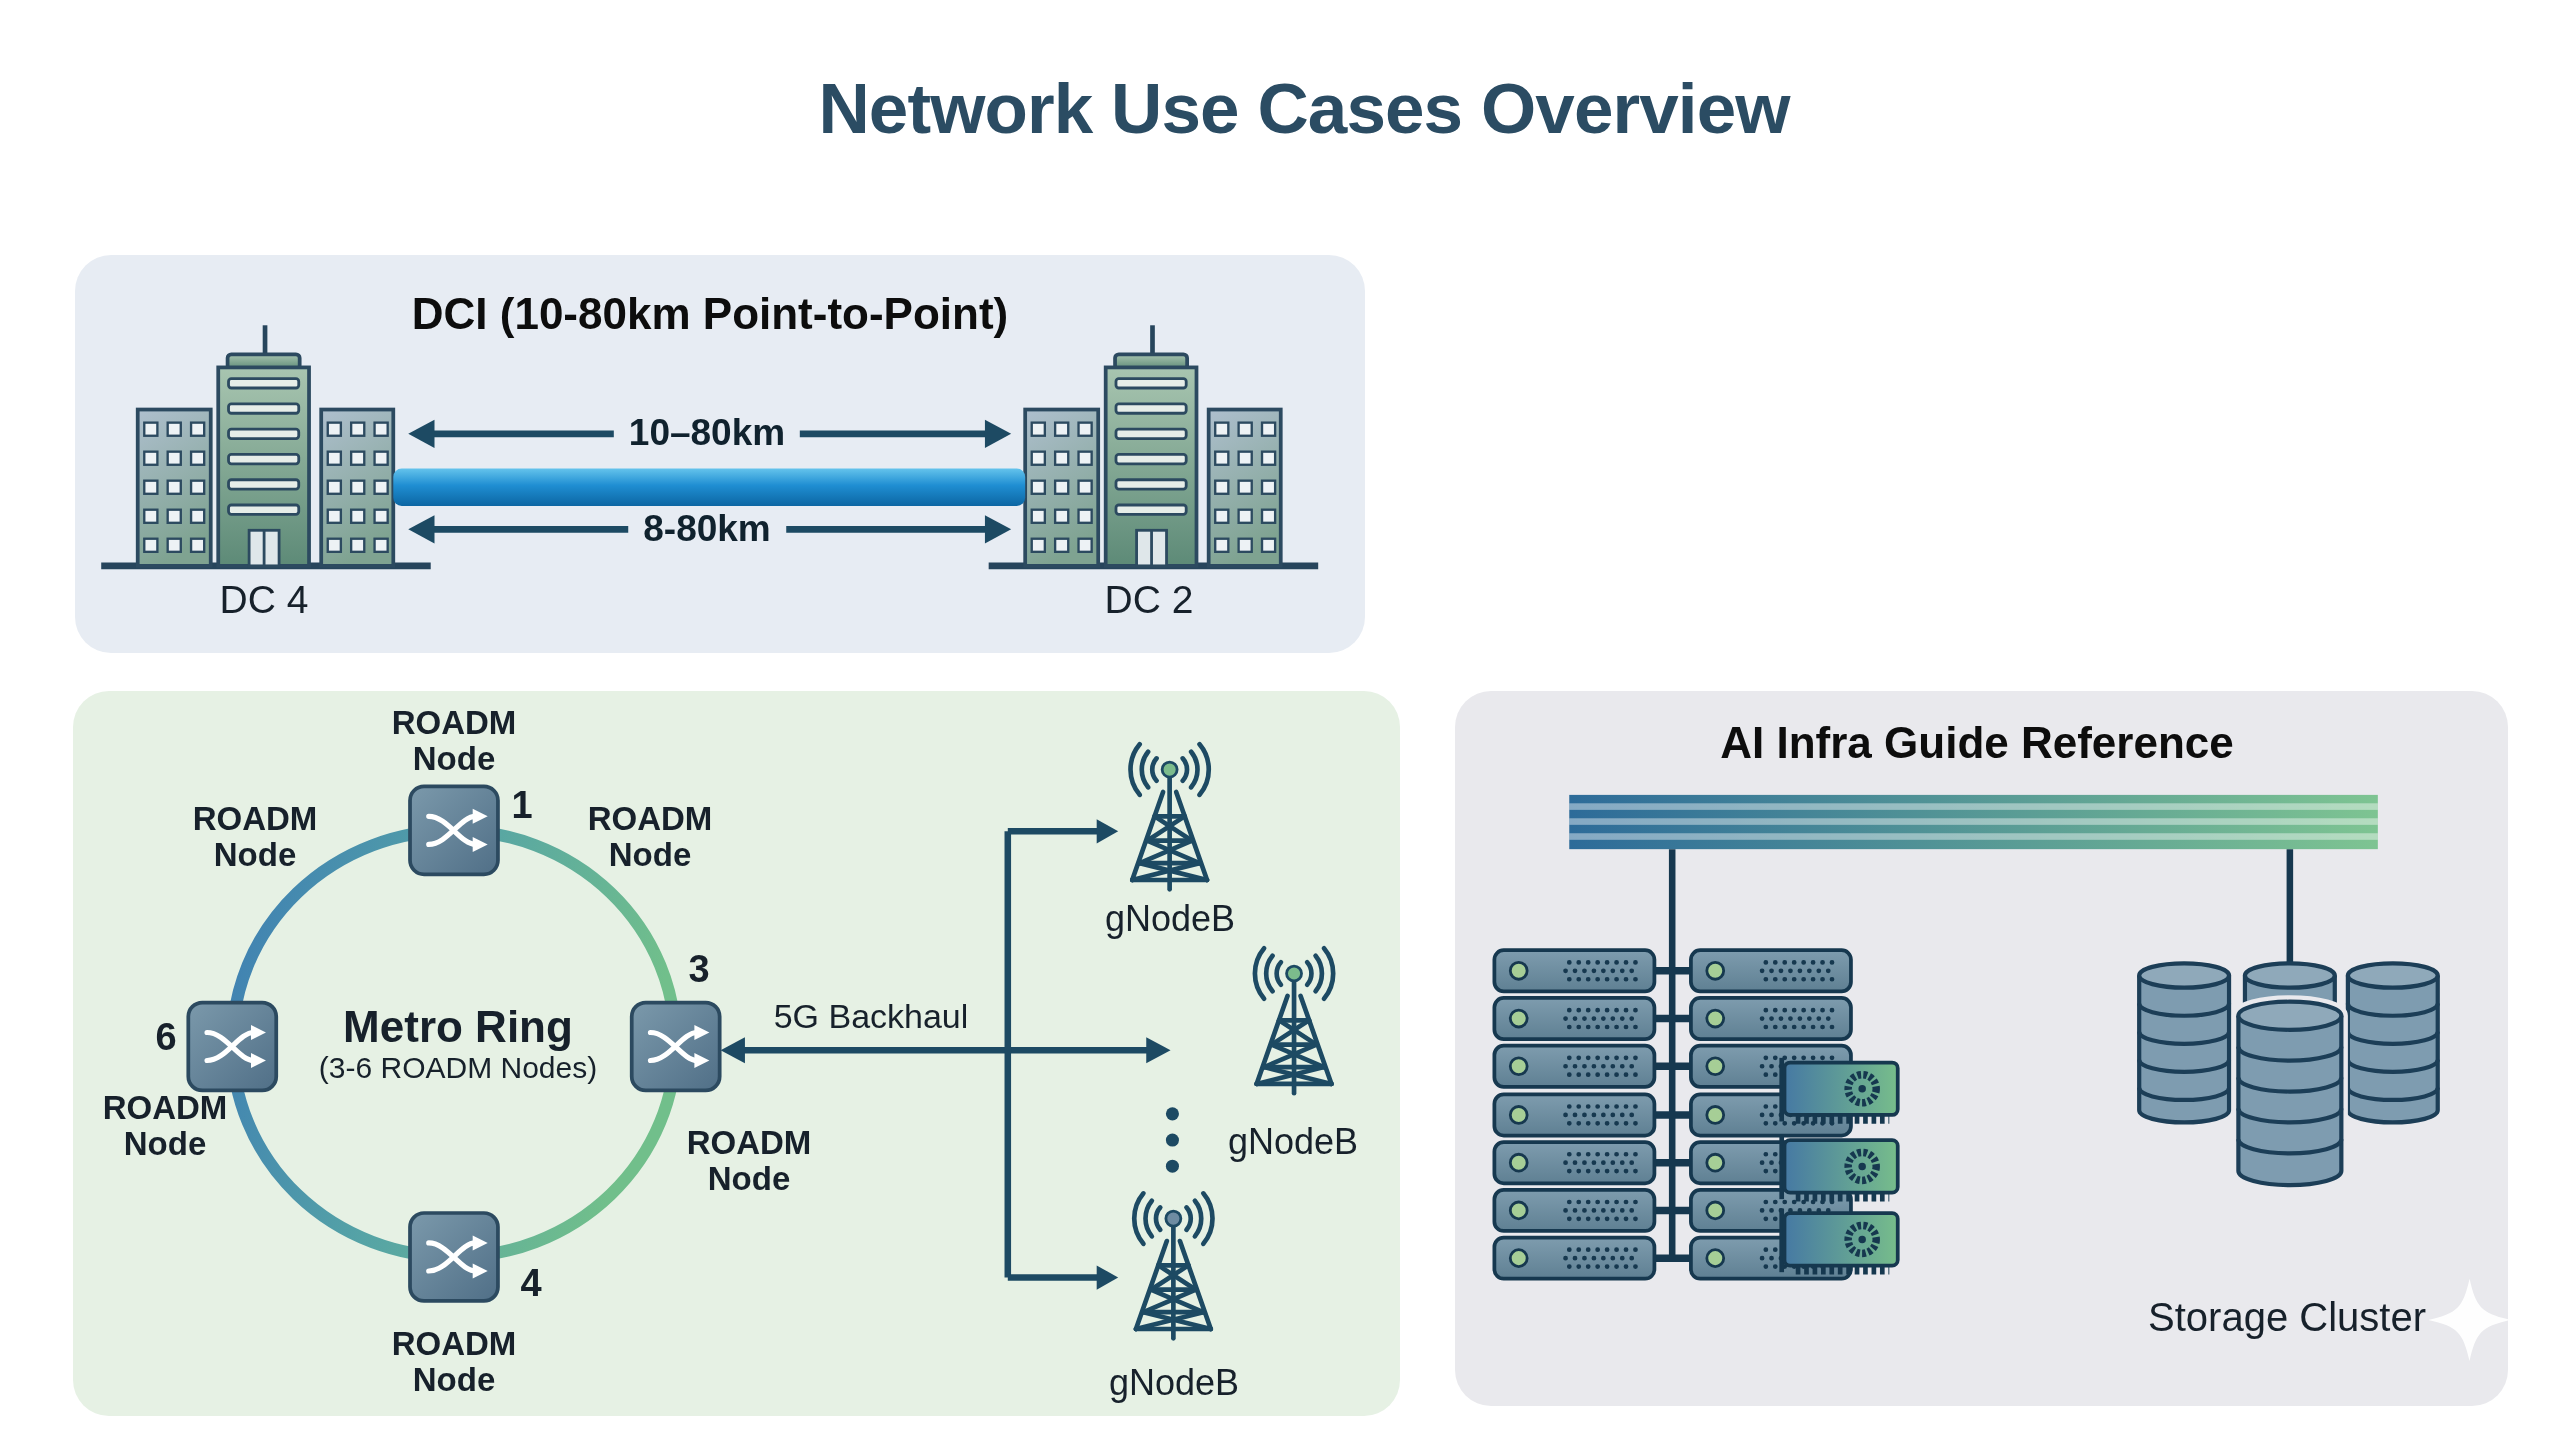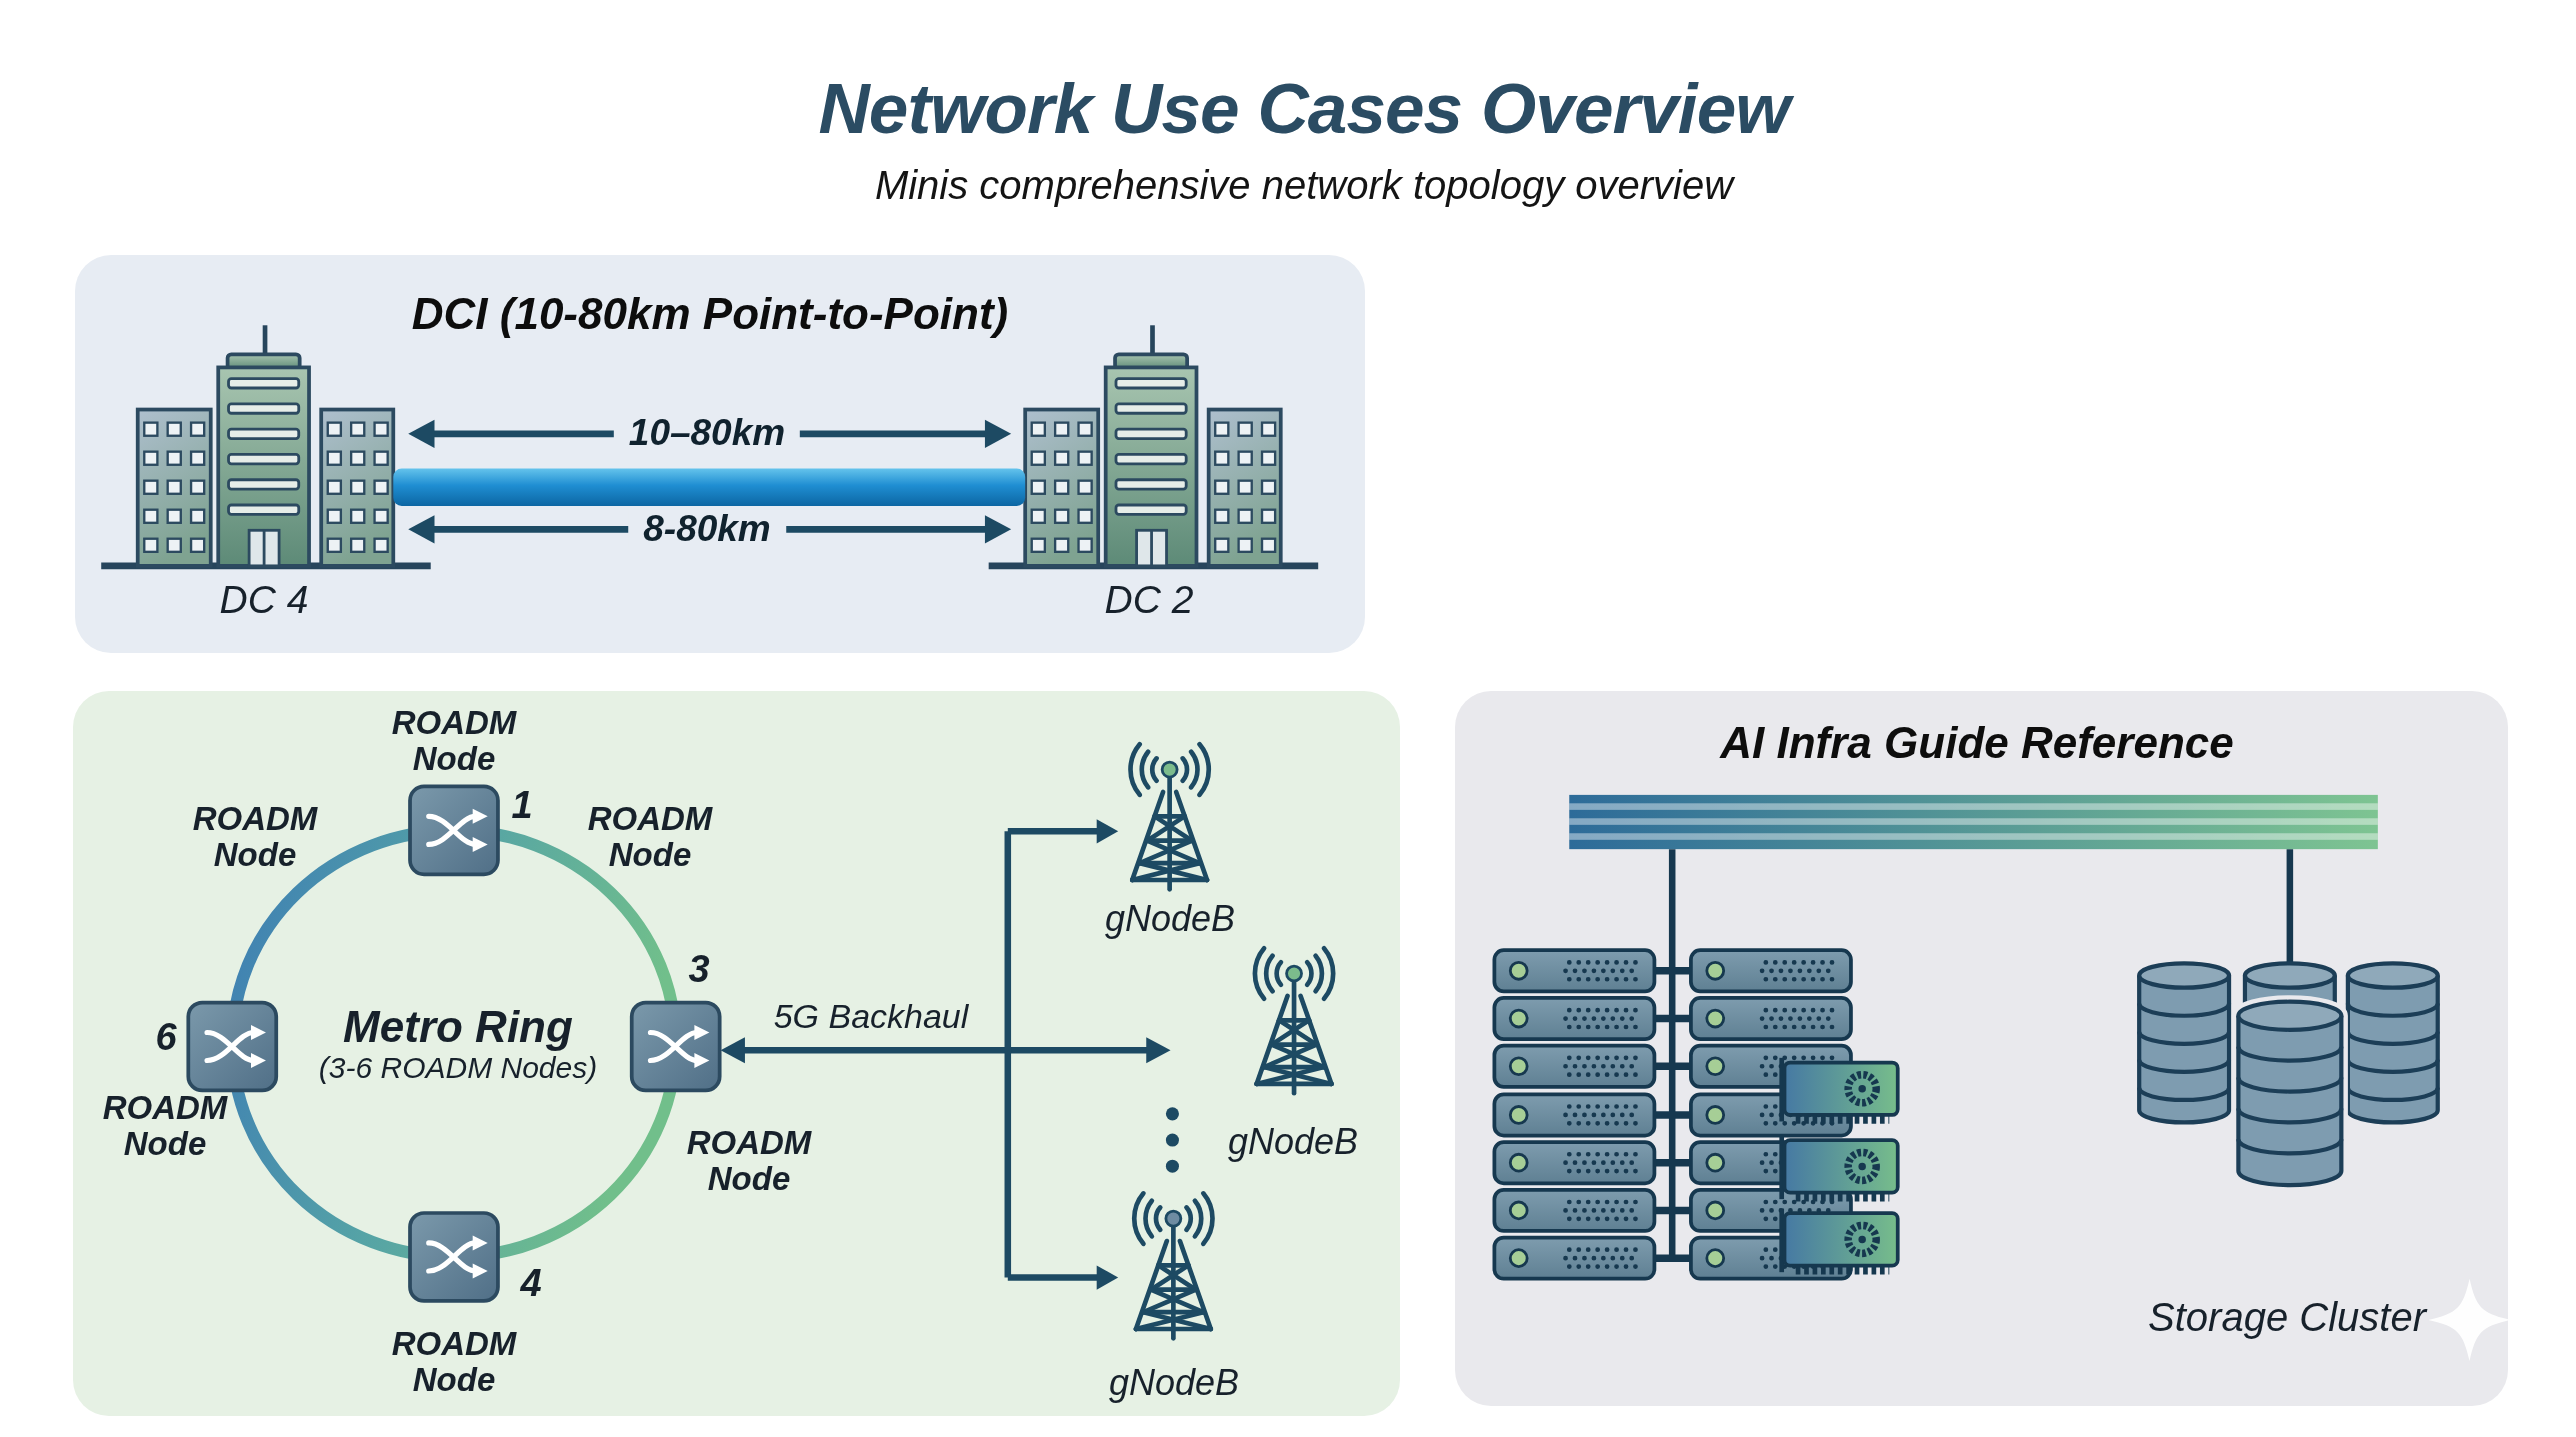--- a/index.html
+++ b/index.html
@@ -1,17 +1,17 @@
 <!DOCTYPE html>
 <html style="font-size:15px"><head>
 <meta charset="utf-8">
 <style>
   html,body{margin:0;padding:0;background:#ffffff;width:2576px;height:1438px;}
   #canvas{position:relative;width:2576px;height:1438px;background:#ffffff;overflow:hidden;
-          font-family:"Liberation Sans",sans-serif;font-style:italic;}
+          font-family:"Liberation Sans",sans-serif;}
   .panel{position:absolute;border-radius:36px;}
   #panel-dci{left:75px;top:255px;width:1290px;height:398px;background:#e7ecf3;}
   #panel-metro{left:73px;top:691px;width:1327px;height:725px;background:#e6f1e4;}
   #panel-ai{left:1455px;top:691px;width:1053px;height:715px;background:#e9e9ed;}
   svg.layer{position:absolute;}
   .lbl{position:absolute;transform:translate(-50%,-50%);white-space:nowrap;text-align:center;
        color:#17212b;line-height:1.08;}
   .main-title{font-size:71px;font-weight:700;color:#2b4c63;letter-spacing:-0.9px;}
   .main-sub{font-size:40px;font-weight:500;color:#141414;}
   .panel-title{font-size:44px;font-weight:700;color:#0d0d0d;}
@@ -283,21 +283,20 @@
         <path d="M -55,99 a55,15 0 0 0 110,0" fill="none" stroke="#1c3e57" stroke-width="4.5"></path>
         <path d="M -55,132 a55,15 0 0 0 110,0" fill="none" stroke="#1c3e57" stroke-width="4.5"></path>
         <ellipse cx="0" cy="0" rx="55" ry="15" fill="#8fa9ba" stroke="#1c3e57" stroke-width="4.5"></ellipse>
       </g>
     </g>
 
     <path transform="translate(1084,672)" d="M 0,-44 C 7,-13 13,-7 44,0 C 13,7 7,13 0,44 C -7,13 -13,7 -44,0 C -13,-7 -7,-13 0,-44 Z" fill="#ffffff" opacity="0.95"></path>
   </svg>
 
   <div class="lbl main-title" style="left:1304px;top:109px">Network Use Cases Overview</div>
-  <div class="lbl main-sub" style="left:1304px;top:186px">Minis comprehensive network topology overview</div>
 
   <div class="lbl panel-title" style="left:710px;top:314px">DCI (10-80km Point-to-Point)</div>
   <div class="lbl dist" style="left:707px;top:433px">10–80km</div>
   <div class="lbl dist" style="left:707px;top:529px">8-80km</div>
   <div class="lbl dc" style="left:264px;top:600px">DC 4</div>
   <div class="lbl dc" style="left:1149px;top:600px">DC 2</div>
 
   <div class="lbl roadm two-line" style="left:454px;top:741px">
     <span>ROADM</span>
     <span>Node</span>

